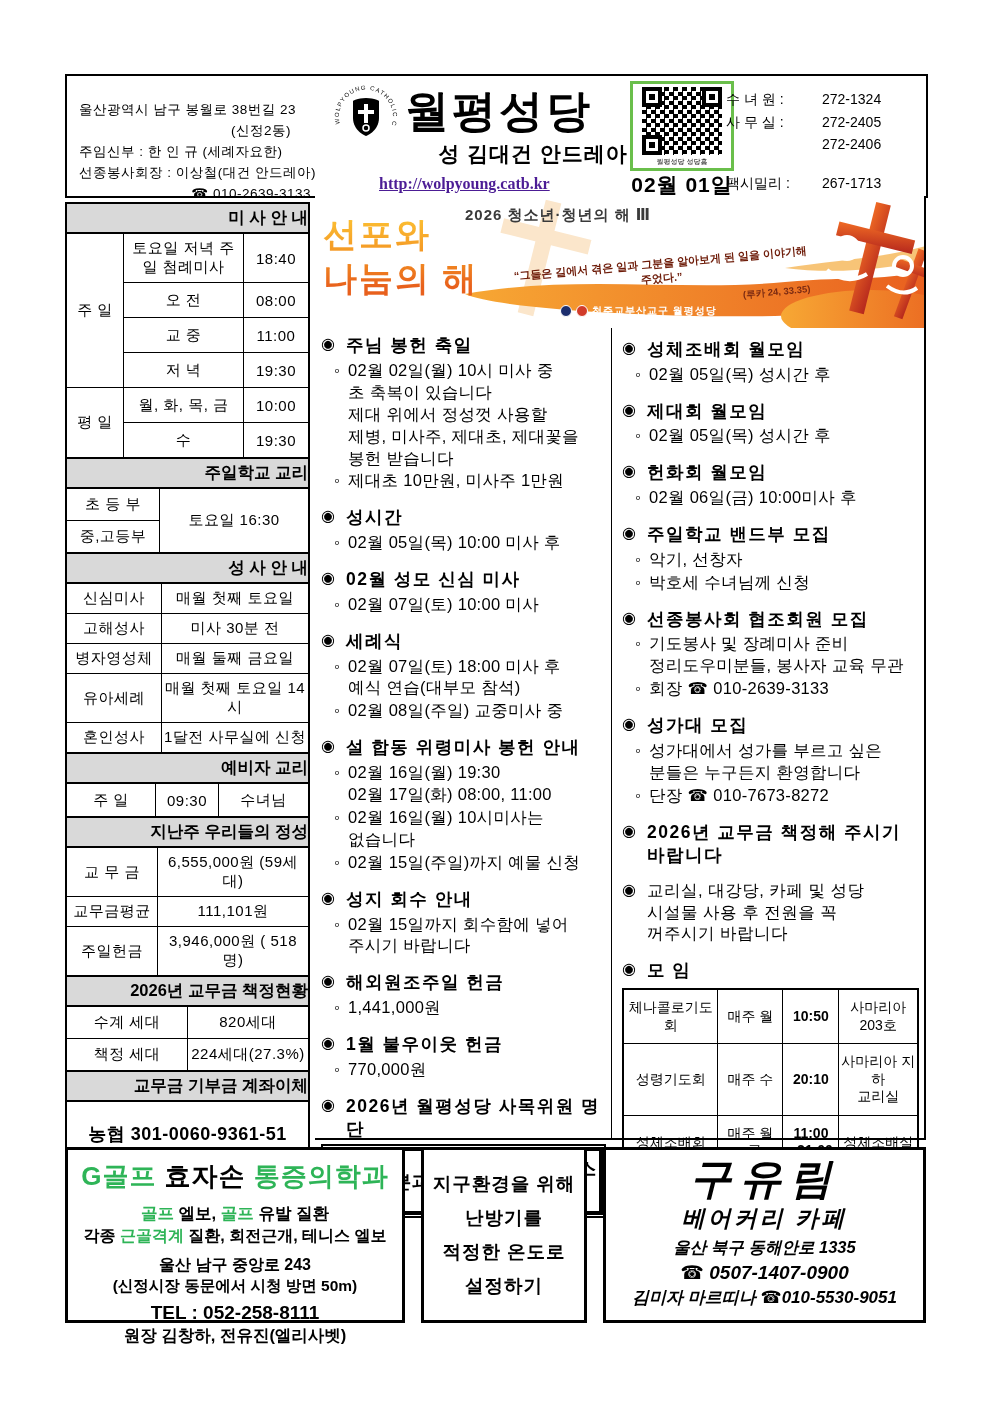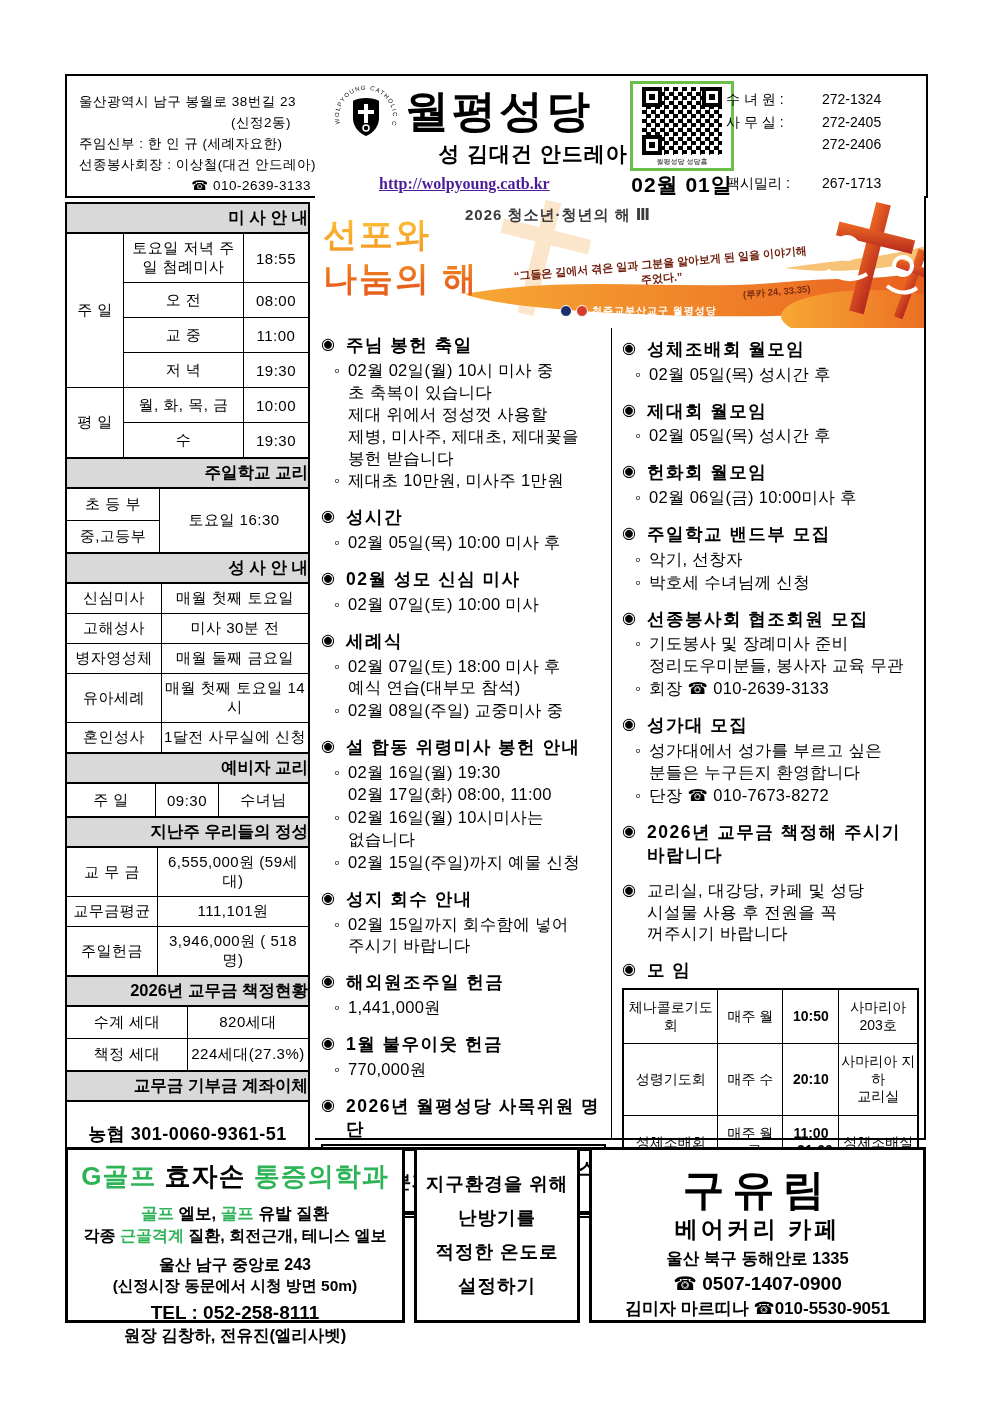--- a/index.html
+++ b/index.html
@@ -1,21 +1,21 @@
 <!DOCTYPE html>
 <html><head>
 <meta charset="utf-8">
 <style>
   html,body{margin:0;padding:0;}
   body{width:992px;height:1403px;background:#fff;position:relative;
        font-family:"Liberation Sans","DejaVu Sans",sans-serif;color:#000;overflow:hidden;}
 
   
   #header{position:absolute;left:65px;top:74px;width:859px;height:120px;border:2px solid #000;background:#fff;}
-  .addr{position:absolute;left:12px;top:16px;width:258px;font-size:13.5px;line-height:1.55;letter-spacing:.5px;}
+  .addr{position:absolute;left:12px;top:24px;width:258px;font-size:13.5px;line-height:1.55;letter-spacing:.5px;}
   .addr .r{text-align:right;padding-right:46px;}
   .addr .pr{text-align:right;padding-right:26px;}
   #logo{position:absolute;left:266px;top:8px;}
   #cname{position:absolute;left:338px;top:6px;font-size:44px;font-weight:bold;letter-spacing:3px;}
   #patron{position:absolute;left:338px;top:64px;width:256px;text-align:center;font-size:21px;font-weight:bold;letter-spacing:1px;}
   #url{position:absolute;left:312px;top:99px;font-size:16px;font-weight:bold;font-family:"Liberation Serif",serif;}
   #url a{color:#4c1d95;text-decoration:underline;cursor:pointer;}
   #qr{position:absolute;left:563px;top:5px;width:92px;border:3px solid #6abf4b;background:#fff;padding:3px 3px 1px;}
   .qrgrid{width:80px;height:68px;position:relative;margin:0 auto;
           background:conic-gradient(#000 25%,#fff 0 50%,#000 0 75%,#fff 0) 0 0/9px 9px;}
@@ -82,34 +82,34 @@
                      padding:5px 0;letter-spacing:.5px;}
   .committee .c1{width:45%;}
 
   table.meet{width:99%;border-collapse:collapse;margin-top:7px;border:2px solid #000;table-layout:fixed;}
   table.meet td{border:1.5px solid #000;font-size:14px;text-align:center;padding:9px 1px;
                 white-space:pre-line;line-height:1.25;letter-spacing:0;}
   .meet .c1{width:31%;} .meet .c2{width:21%;} .meet .c3{width:18%;}
   .meet .bold{font-weight:bold;}
 
   
-  #ads{position:absolute;left:65px;top:1147px;width:861px;height:176px;display:flex;gap:9px;}
+  #ads{position:absolute;left:65px;top:1147px;width:861px;height:176px;display:flex;gap:16px;}
   .ad{border:3px solid #000;box-sizing:border-box;background:#fff;}
   #ad1{width:340px;text-align:center;padding:9px 2px;}
   #ad1 .t{font-size:26px;font-weight:bold;letter-spacing:1px;}
   .green{color:#2eb457;}
   #ad1 .l1{margin-top:9px;font-size:16.5px;font-weight:bold;}
   #ad1 .l2{font-size:16px;font-weight:bold;margin-top:1px;letter-spacing:0;}
   #ad1 .a1{margin-top:8px;font-size:16px;font-weight:bold;}
   #ad1 .a2{font-size:15.5px;font-weight:bold;letter-spacing:0;}
   #ad1 .tel{margin-top:5px;font-size:19px;font-weight:bold;}
   #ad1 .st{font-size:16.5px;font-weight:bold;margin-top:1px;}
   #ad2{width:166px;display:flex;align-items:center;justify-content:center;text-align:center;
        font-size:18.5px;font-weight:bold;white-space:pre-line;line-height:1.85;letter-spacing:1px;}
-  #ad3{flex:1;text-align:center;padding:16px 2px;}
+  #ad3{flex:1;text-align:center;padding:5px 2px;font-style:italic;}
   #ad3 .nm{font-size:42px;font-weight:bold;letter-spacing:8px;line-height:1.15;}
   #ad3 .tp{font-size:23px;font-weight:bold;letter-spacing:3px;}
   #ad3 .adr{font-size:16.5px;font-weight:bold;margin-top:3px;}
   #ad3 .tl{font-size:19px;font-weight:bold;margin-top:2px;}
   #ad3 .ow{font-size:17px;font-weight:bold;margin-top:2px;}
 </style>
 </head>
 <body>
 
 <div id="header">
@@ -177,21 +177,21 @@
 </div>
 
 <div id="sidebar">
 
   <div class="sbar">미 사 안 내</div>
   <table class="stable mass">
     <tbody>
         <tr>
       <td class="c1" rowspan="4">주  일</td>
       <td class="tiny">토요일 저녁 주일 첨례미사</td>
-      <td class="c3">18:55</td>
+      <td class="c3">18:40</td>
     </tr>
     <tr>
       <td>오    전</td>
       <td class="c3">08:00</td>
     </tr>
     <tr>
       <td>교    중</td>
       <td class="c3">11:00</td>
     </tr>
     <tr>

